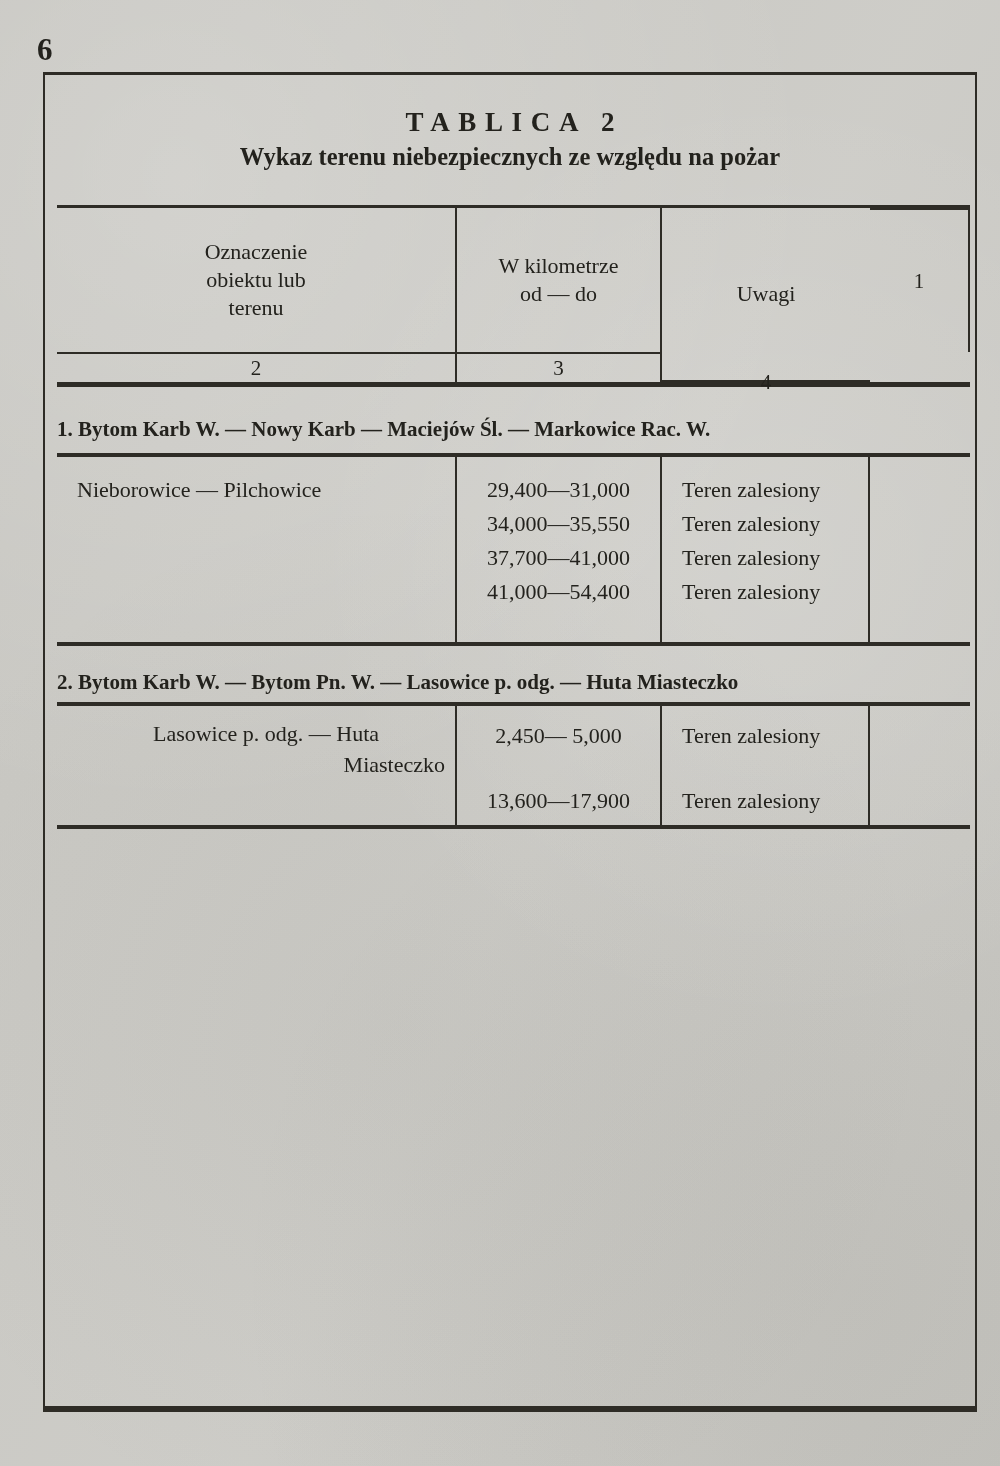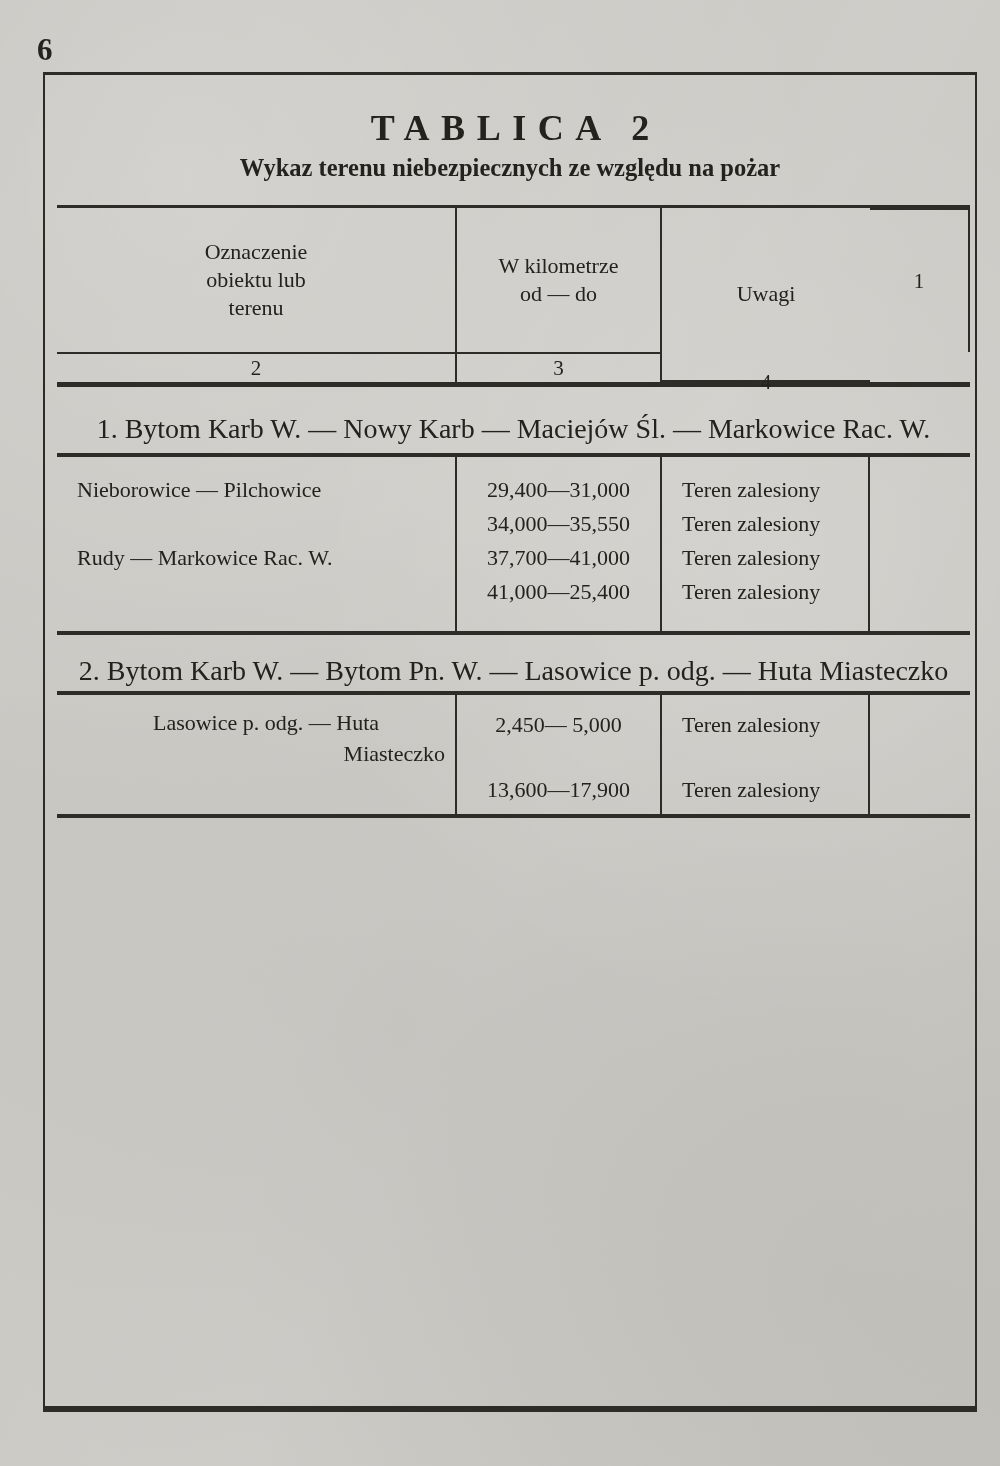--- a/index.html
+++ b/index.html
@@ -34,21 +34,21 @@
     top: 72px;
     width: 934px;
     height: 1340px;
     border: 2px solid #2e2c26;
     border-top-width: 3px;
     border-bottom-width: 6px;
   }
   .title {
     margin-top: 32px;
     text-align: center;
-    font-size: 36px;
+    font-size: 27px;
     font-weight: bold;
     letter-spacing: 0.32em;
     text-indent: 0.32em;
   }
   .subtitle {
     margin-top: 5px;
     text-align: center;
     font-size: 24.5px;
     font-weight: bold;
   }
@@ -81,31 +81,31 @@
   .tnum {
     border-right: 2px solid #2e2c26;
     border-top: 2px solid #2e2c26;
     display: flex;
     align-items: center;
     justify-content: center;
     font-size: 21px;
   }
   .section-head {
     border-bottom: 4px solid #2e2c26;
-    text-align: center;
-    font-weight: normal;
-    font-size: 28px;
+    text-align: left;
+    font-weight: bold;
+    font-size: 21px;
     line-height: 24px;
   }
   .sh1 { height: 70px; padding-top: 30px; }
   .sh2 { height: 60px; padding-top: 24px; }
   .tbody { border-bottom: 4px solid #2e2c26; }
   .bcol { border-right: 2px solid #2e2c26; }
   .bcol.last { border-right: none; }
-  .tbody-1 .bcol { padding-top: 16px; padding-bottom: 22px; }
+  .tbody-1 .bcol { padding-top: 16px; padding-bottom: 33px; }
   .tbody-1 .bl { line-height: 34px; min-height: 34px; white-space: nowrap; }
   .tbody-2 .bcol { padding-top: 12px; padding-bottom: 9px; }
   .tbody-2 .r1 { line-height: 36px; min-height: 36px; white-space: nowrap; }
   .tbody-2 .r2 { line-height: 32px; min-height: 32px; white-space: nowrap; text-align: center; }
   .tbody-2 .r3 { line-height: 30px; min-height: 30px; white-space: nowrap; }
   .c1 { padding-left: 20px; }
   .c2 { text-align: center; }
   .c3 { padding-left: 20px; }
   .align-right { text-align: right; padding-right: 10px; }
 </style>
@@ -141,27 +141,26 @@
         <div class="tnum">3</div>
         <div class="tnum last">4</div>
       </div>
 
       <div class="section-head sh1">1. Bytom Karb W. — Nowy Karb — Maciejów Śl. — Markowice Rac. W.</div>
 
       <div class="tbody tbody-1 grid4">
         <div class="bcol c1">
           <div class="bl">Nieborowice — Pilchowice</div>
           <div class="bl"></div>
-          <div class="bl">Rudy — Markowice Rac. W.</div>
         </div>
         <div class="bcol c2">
           <div class="bl">29,400—31,000</div>
           <div class="bl">34,000—35,550</div>
           <div class="bl">37,700—41,000</div>
-          <div class="bl">41,000—25,400</div>
+          <div class="bl">41,000—54,400</div>
         </div>
         <div class="bcol c3">
           <div class="bl">Teren zalesiony</div>
           <div class="bl">Teren zalesiony</div>
           <div class="bl">Teren zalesiony</div>
           <div class="bl">Teren zalesiony</div>
         </div>
         <div class="bcol last c4"></div>
       </div>
 

